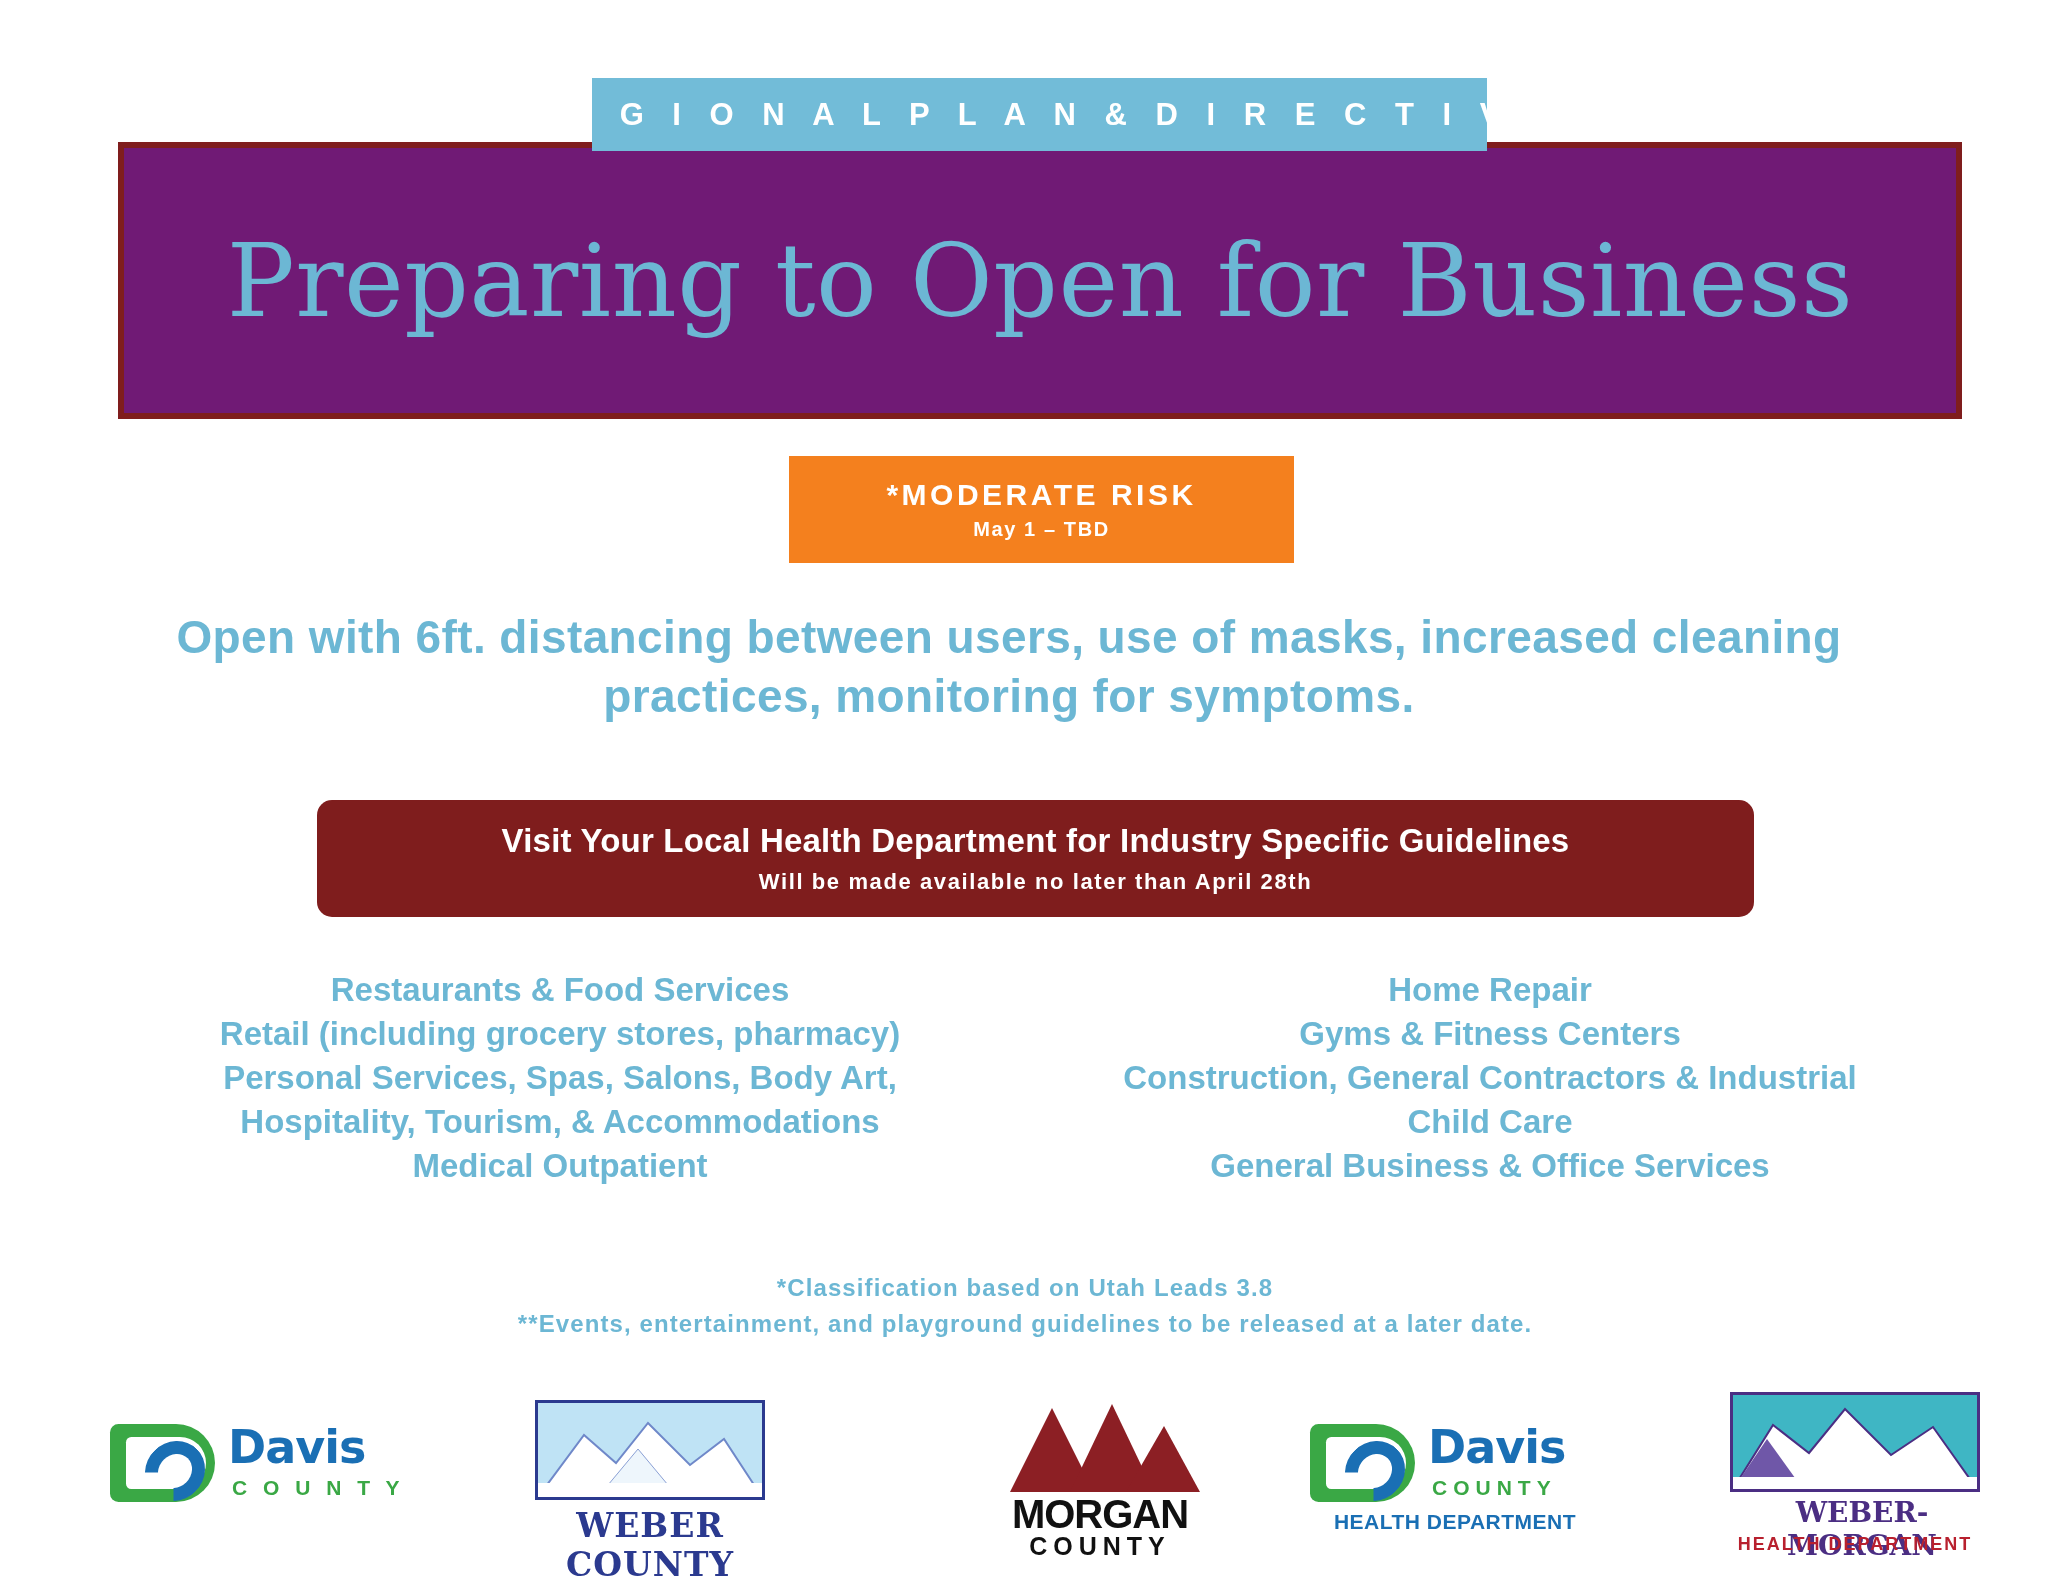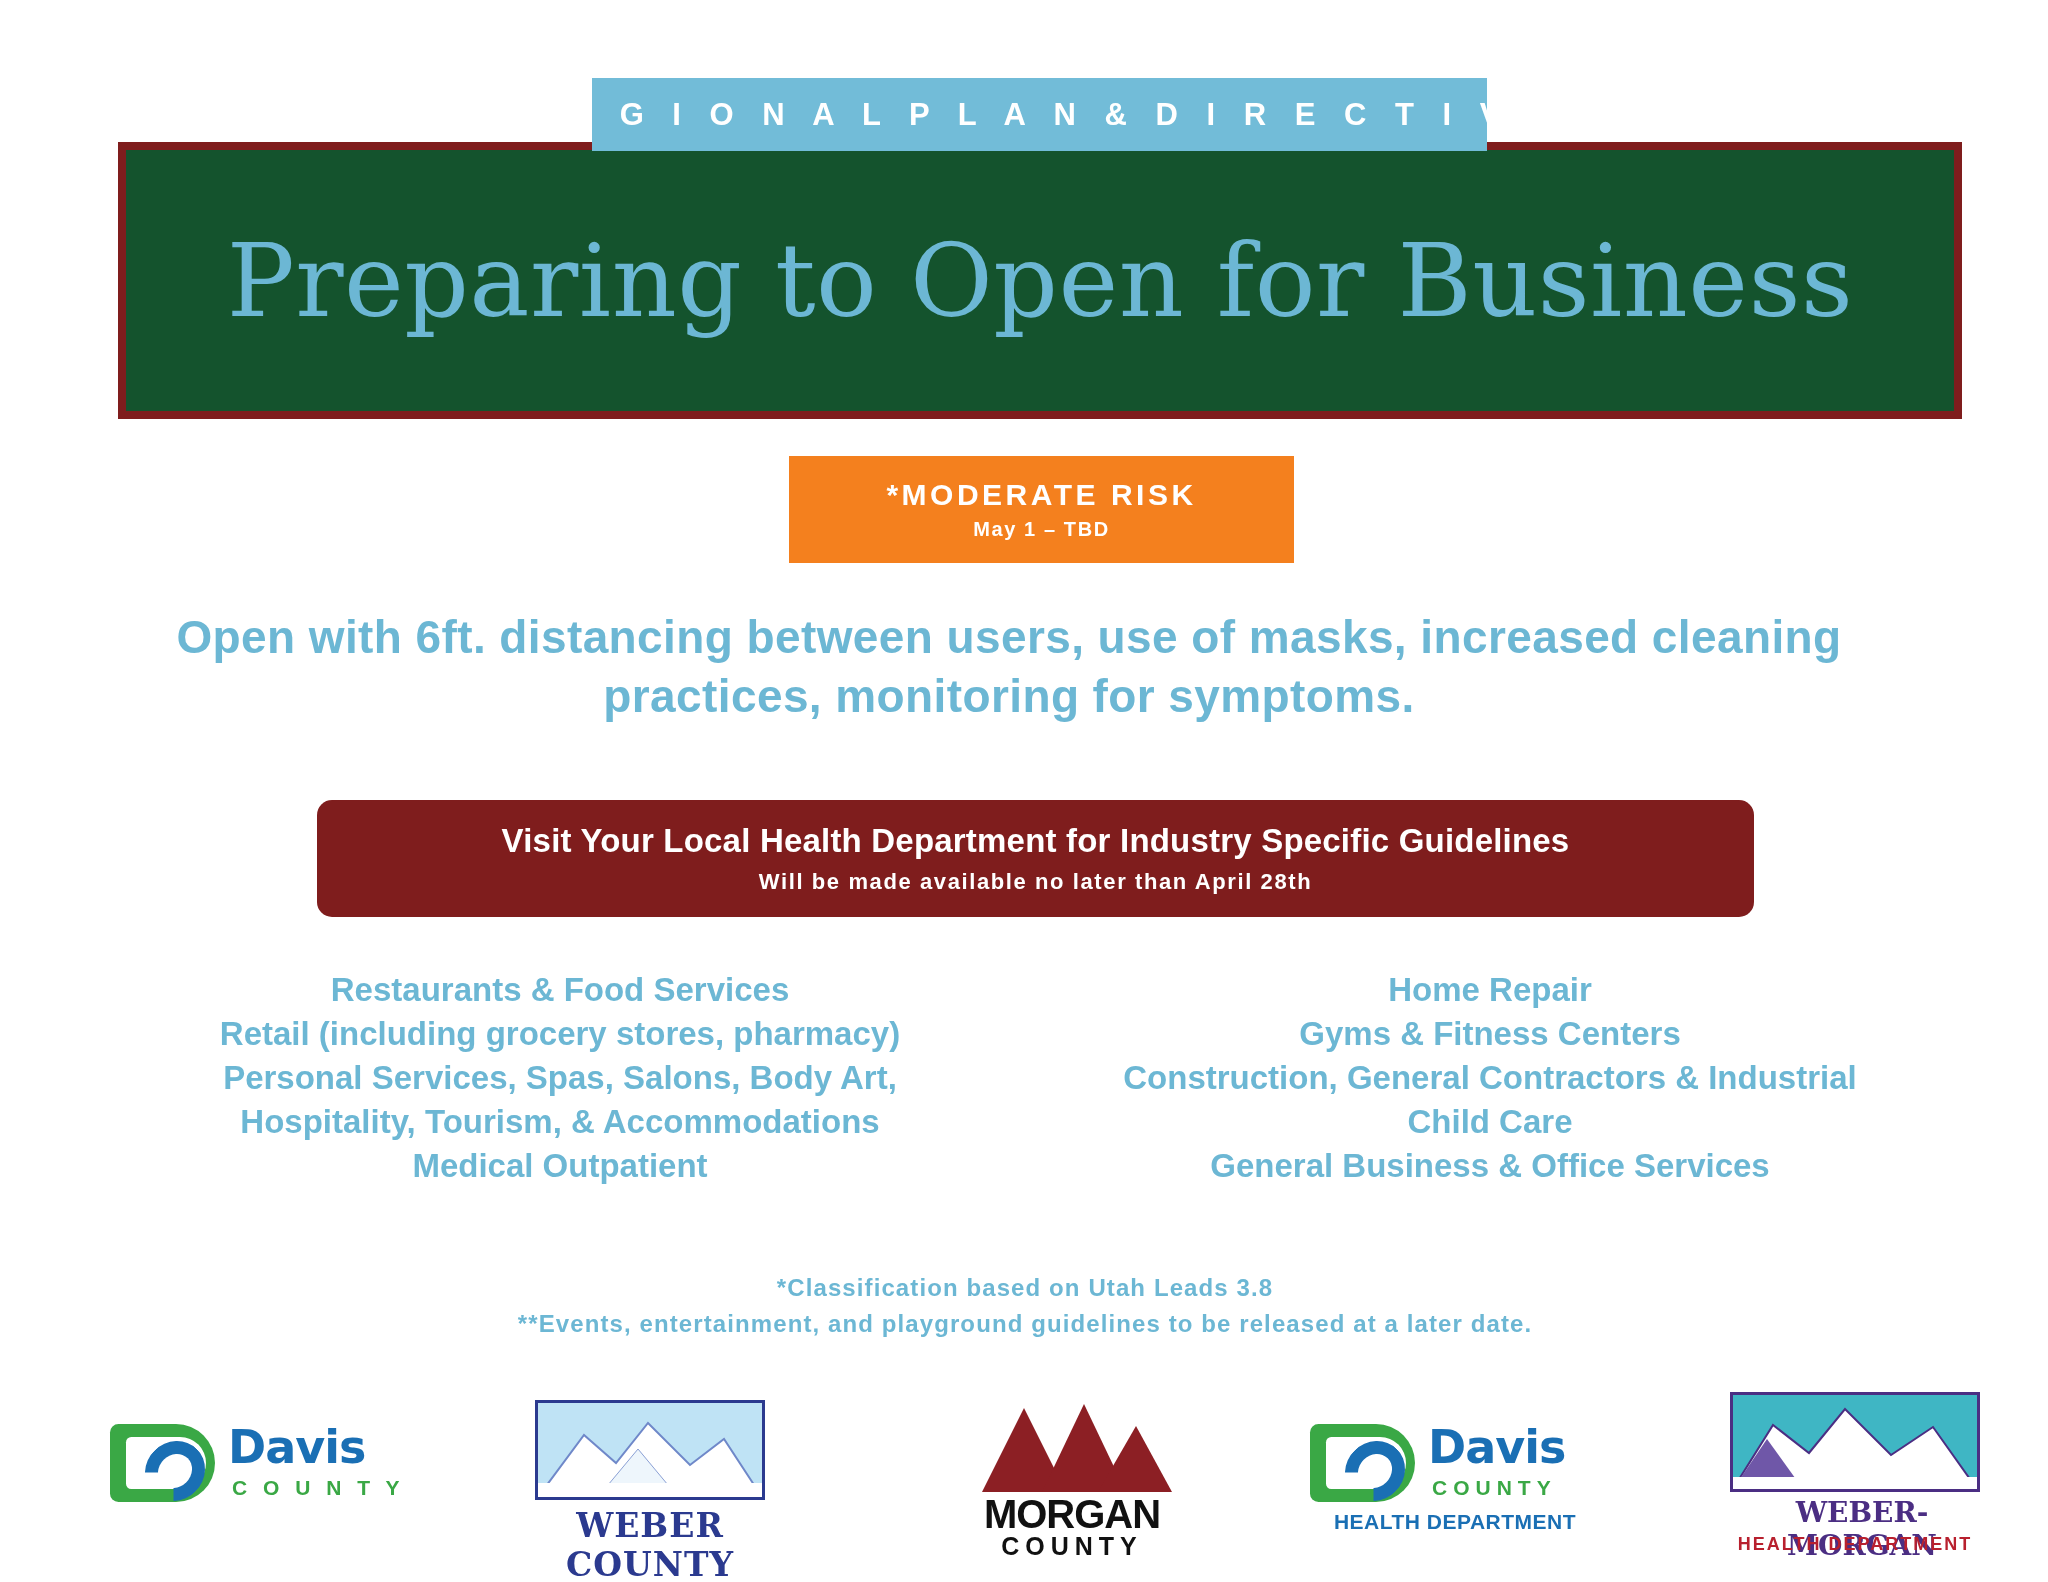--- a/index.html
+++ b/index.html
@@ -41,23 +41,23 @@
     letter-spacing: 10px;
     white-space: nowrap;
   }
 
   .title-box {
     position: absolute;
     left: 118px;
     top: 142px;
     width: 1844px;
     height: 277px;
-    border: 8px solid #7f1d1d;
+    border: 6px solid #7f1d1d;
     box-sizing: border-box;
-    background: #14532d;
+    background: #701a75;
     z-index: 2;
   }
   .title-text {
     position: absolute;
     left: 0;
     top: 0;
     width: 100%;
     height: 100%;
     display: flex;
     align-items: center;
@@ -275,21 +275,21 @@
     width: 300px;
     text-align: center;
     color: #2b3a8f;
     font-family: "DejaVu Serif", serif;
     font-size: 33px;
     font-weight: bold;
     letter-spacing: 1px;
   }
 
   
-  .morgan { left: 862px; width: 260px; }
+  .morgan { left: 890px; width: 260px; }
   .morgan-word {
     position: absolute;
     left: 0; top: 92px;
     width: 260px;
     text-align: center;
     color: #111111;
     font-size: 40px;
     font-weight: bold;
     letter-spacing: -1px;
   }

